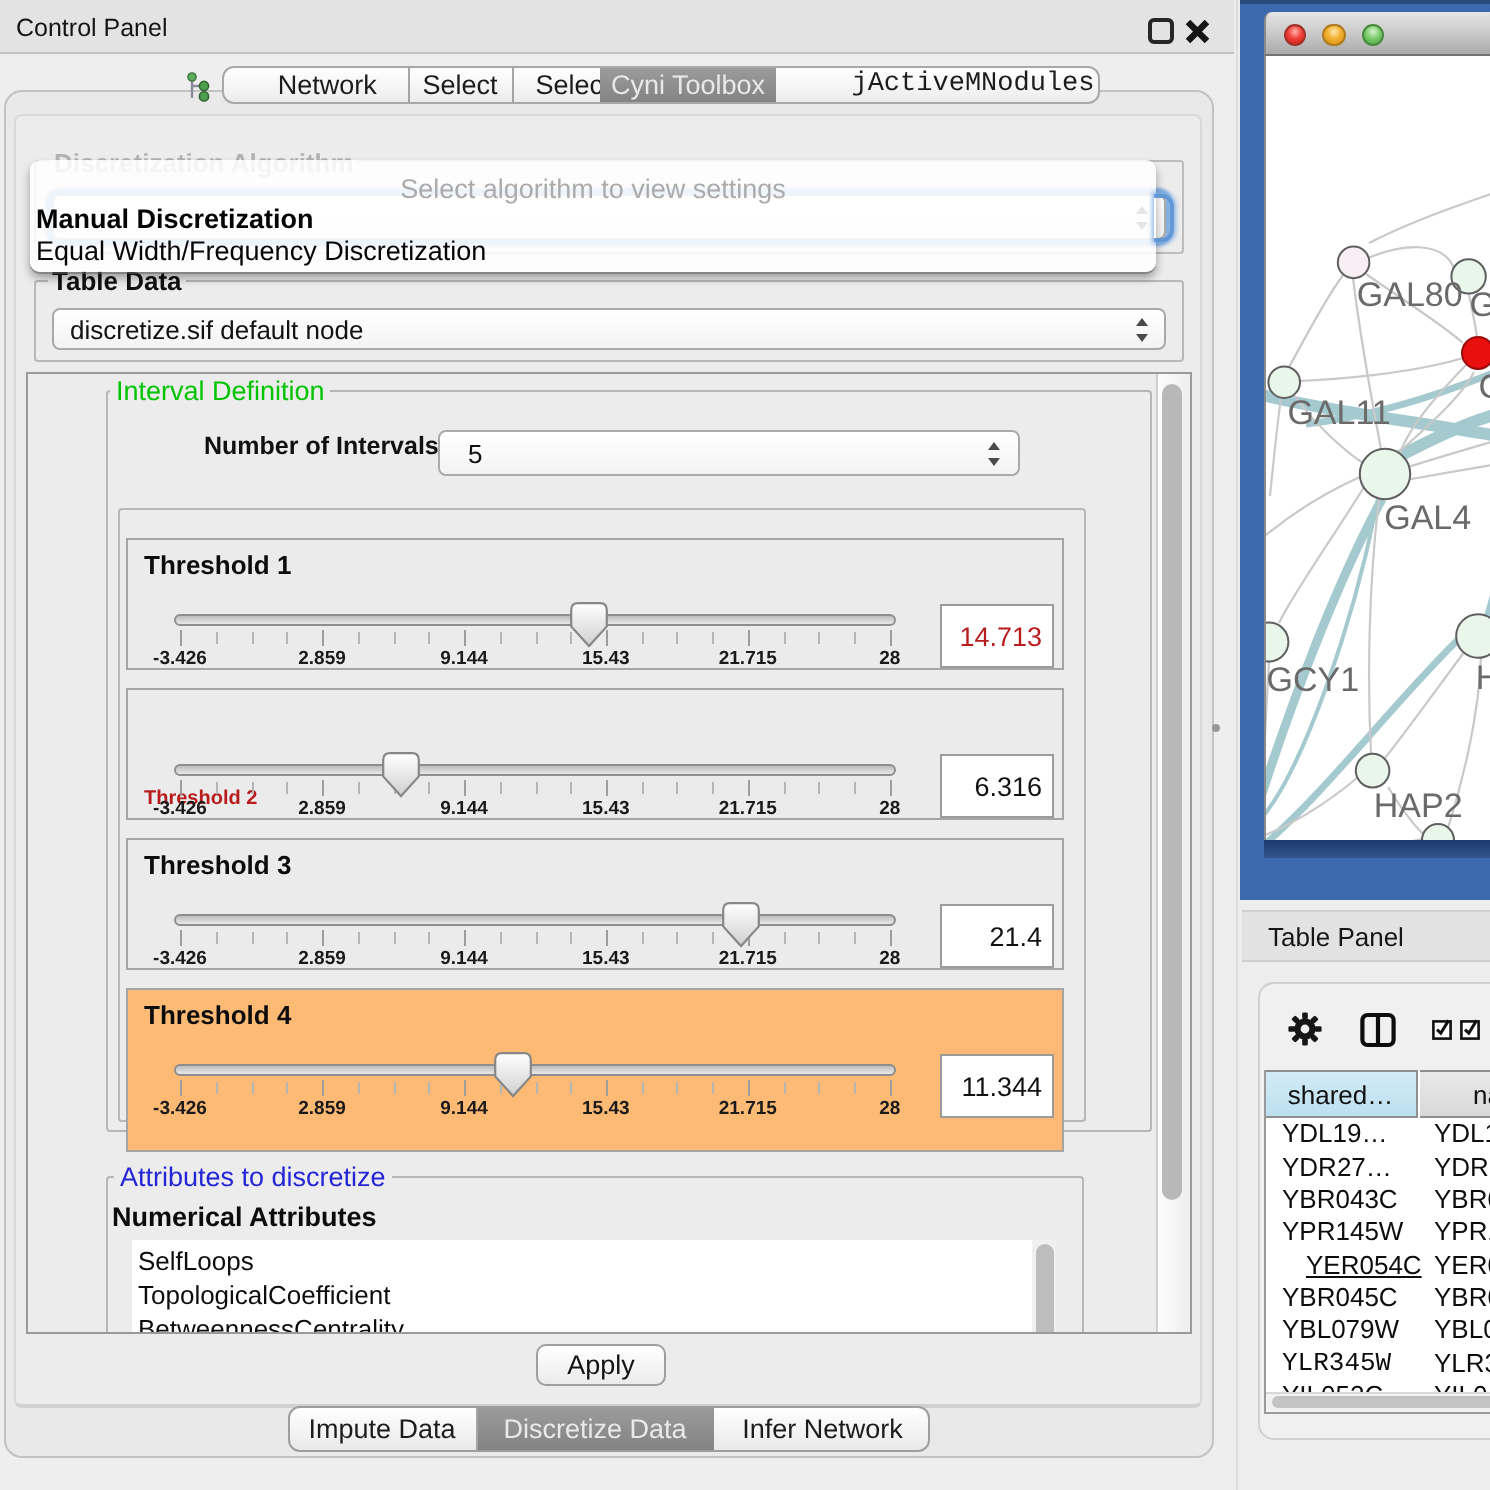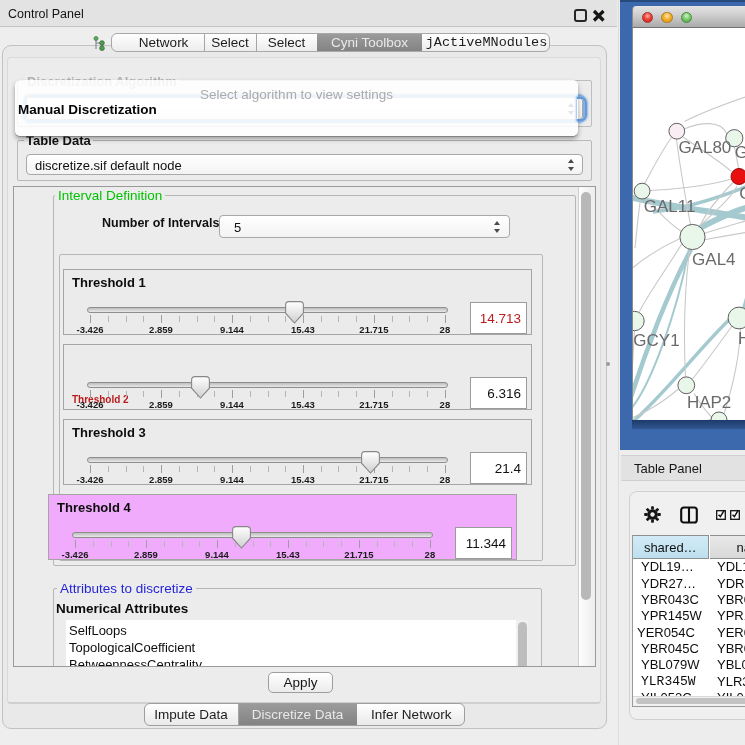--- a/index.html
+++ b/index.html
@@ -30,21 +30,21 @@
   </svg>
 <div class="abs" style="left:2px;top:45px;width:605px;height:684px;background:#e9e9e9;border:1px solid #c2c2c2;border-radius:9px;"></div>
 <div class="abs" style="left:606px;top:362px;width:4px;height:4px;background:#9a9a9a;border-radius:2px;"></div>
 <div class="abs" style="left:7px;top:57px;width:594px;height:647px;background:#ececec;border:1px solid #d9d9d9;border-bottom:2px solid #d0d0d0;border-radius:4px;"></div>
 <div class="abs" style="left:85px;top:33px;width:439px;height:19px;background:linear-gradient(#ffffff,#ececec);border:1px solid #a8a8a8;border-radius:6px;overflow:hidden;margin-left:26px;">
 <div class="seg" style="left:0;width:92px;">&nbsp;&nbsp;&nbsp;Network</div>
 <div class="sep" style="left:92px;"></div>
 <div class="seg" style="left:92px;width:52px;">Select</div>
 <div class="sep" style="left:144px;"></div>
 <div class="seg" style="left:144px;width:61px;">Select</div>
-<div class="seg segsel" style="left:205px;width:105px;">Cyni Toolbox</div>
+<div class="seg segsel" style="left:188px;width:88px;">Cyni Toolbox</div>
 <div class="seg" style="left:310px;width:129px;font-family:Liberation Mono, monospace;">jActiveMNodules</div>
 </div>
 <svg class="abs" style="left:92px;top:35px;" width="15" height="16" viewBox="0 0 15 16">
     <g stroke="#8a8a9a" stroke-width="1.2" fill="none">
       <path d="M4,4 L4,14"></path>
       <path d="M4,8 L10,8"></path>
       <path d="M10,8 L10,13"></path>
     </g>
     <circle cx="4" cy="3.5" r="2" fill="#5fae5f" stroke="#3e7a3e" stroke-width="0.8"></circle>
     <circle cx="10" cy="8" r="2.3" fill="#4ea04e" stroke="#336633" stroke-width="0.8"></circle>
@@ -193,21 +193,21 @@
               <stop offset="0" stop-color="#ffffff"></stop>
               <stop offset="1" stop-color="#cfcfcf"></stop>
             </linearGradient>
           </defs>
           <path d="M4,0.6 L15,0.6 Q18.4,0.6 18.4,4 L18.4,12.2 L9.5,22 L0.6,12.2 L0.6,4 Q0.6,0.6 4,0.6 Z" fill="url(#g)" stroke="#878787" stroke-width="1.1"></path>
         </svg>
 <div class="abs" style="left:406px;top:32px;width:57px;height:32px;border:1px solid #9b9b9b;background:#fff;">
           <div class="abs" style="right:5px;top:8px;font-size:13.5px;color:#111;">21.4</div>
         </div>
 </div>
-<div class="abs" style="left:34px;top:307px;width:469px;height:66px;border:1px solid #a5a5a5;background:#f0abfc;">
+<div class="abs" style="left:49px;top:307px;width:469px;height:82px;border:1px solid #a5a5a5;background:#fdba74;">
 <div class="abs b" style="left:8px;top:5px;font-size:13px;color:#0c0c0c;">Threshold 4</div>
 <div class="abs" style="left:23px;top:37px;width:361px;height:5.5px;border:1px solid #8e8e8e;border-radius:3px;background:linear-gradient(#bdbdbd,#e9e9e9);"></div>
 <div class="tick" style="left:26.0px;top:45px;height:8px;"></div>
 <div class="tick" style="left:43.7px;top:46px;height:6px;background:#b5b5b5;"></div>
 <div class="tick" style="left:61.5px;top:46px;height:6px;background:#b5b5b5;"></div>
 <div class="tick" style="left:79.2px;top:46px;height:6px;background:#b5b5b5;"></div>
 <div class="tick" style="left:97.0px;top:45px;height:8px;"></div>
 <div class="tick" style="left:114.7px;top:46px;height:6px;background:#b5b5b5;"></div>
 <div class="tick" style="left:132.5px;top:46px;height:6px;background:#b5b5b5;"></div>
 <div class="tick" style="left:150.2px;top:46px;height:6px;background:#b5b5b5;"></div>
@@ -259,20 +259,21 @@
 <div class="abs" style="left:268px;top:672px;width:65px;height:21px;border:1px solid #9e9e9e;border-radius:5px;background:linear-gradient(#ffffff,#ebebeb);text-align:center;line-height:19px;font-size:13.5px;color:#141414;">Apply</div>
 <div class="abs" style="left:143.5px;top:703px;width:321.5px;height:23px;background:linear-gradient(#ffffff,#e9e9e9);border:1px solid #9e9e9e;border-radius:6px;overflow:hidden;">
 <div class="seg" style="left:0;width:93px;">Impute Data</div>
 <div class="sep" style="left:93px;"></div>
 <div class="seg segsel" style="left:94px;width:118px;">Discretize Data</div>
 <div class="seg" style="left:212px;width:109.5px;">Infer Network</div>
 </div>
 <div class="abs" style="left:15px;top:80px;width:563px;height:56px;background:rgba(255,255,255,0.86);border-radius:5px;box-shadow:0 1px 0 rgba(105,105,105,0.55),0 3px 5px rgba(0,0,0,0.35);z-index:50;">
 <div class="abs" style="left:0;top:7px;width:100%;text-align:center;font-size:13.5px;color:#ababab;">Select algorithm to view settings</div>
 <div class="abs b" style="left:3px;top:22px;font-size:13.5px;color:#050505;">Manual Discretization</div>
+<div class="abs" style="left:3px;top:38px;font-size:13.5px;color:#050505;">Equal Width/Frequency Discretization</div>
 </div>
 <div class="abs" style="left:577px;top:96.5px;width:10px;height:24px;border:2.5px solid rgba(95,150,214,0.95);border-left:none;border-radius:0 6px 6px 0;box-shadow:0 0 2px 1px rgba(120,170,225,0.8);z-index:60;"></div>
 <div class="abs" style="left:620px;top:0;width:125px;height:745px;background:#ededed;">
 <div class="abs" style="left:0;top:0;width:125px;height:450px;background:#3c69ad;"></div>
 <div class="abs" style="left:0;top:0;width:125px;height:2px;background:#28497c;"></div>
 <div class="abs" style="left:11.5px;top:6px;width:113.5px;height:21.5px;background:linear-gradient(#e4e4e4,#cdcdcd 45%,#aaaaaa);border-left:1px solid #8a8a8a;border-bottom:1px solid #737373;border-top-left-radius:4px;"></div>
 <div class="abs" style="left:21.8px;top:11.5px;width:11.4px;height:11.4px;border-radius:50%;background:radial-gradient(circle at 50% 32%, #ffb3ad 0%, #ee4238 45%, #cf1d14 100%);border:1px solid #a03229;"></div>
 <div class="abs" style="left:41.3px;top:11.5px;width:11.4px;height:11.4px;border-radius:50%;background:radial-gradient(circle at 50% 32%, #ffeab0 0%, #f3b02e 45%, #d68e17 100%);border:1px solid #ad7b1e;"></div>
 <div class="abs" style="left:60.8px;top:11.5px;width:11.4px;height:11.4px;border-radius:50%;background:radial-gradient(circle at 50% 32%, #d6f2cf 0%, #7ecc6e 45%, #47a33c 100%);border:1px solid #458a3c;"></div>
 <div class="abs" style="left:11.5px;top:27.5px;width:113.5px;height:392.5px;background:#ffffff;border-left:1px solid #8a8a8a;overflow:hidden;">
@@ -367,21 +368,21 @@
 <div class="abs" style="left:0;top:0;width:75.5px;height:23.5px;background:linear-gradient(#d2ebf6,#bddfee);border-right:1px solid #8f8f8f;border-bottom:1px solid #8f8f8f;border-top:1px solid #8f8f8f;text-align:center;line-height:23px;font-size:13px;color:#111;">shared…</div>
 <div class="abs" style="left:76.5px;top:0;width:36.5px;height:23.5px;background:linear-gradient(#e9e9e9,#d8d8d8);border-bottom:1px solid #8f8f8f;border-top:1px solid #8f8f8f;font-size:13px;color:#111;line-height:23px;"><span style="margin-left:27px;">na</span></div>
 <div class="row" style="left:8px;top:24.2px;">YDL19…</div>
 <div class="row" style="left:84px;top:24.2px;">YDL1</div>
 <div class="row" style="left:8px;top:40.5px;">YDR27…</div>
 <div class="row" style="left:84px;top:40.5px;">YDR2</div>
 <div class="row" style="left:8px;top:56.9px;">YBR043C</div>
 <div class="row" style="left:84px;top:56.9px;">YBR0</div>
 <div class="row" style="left:8px;top:73.2px;">YPR145W</div>
 <div class="row" style="left:84px;top:73.2px;">YPR1</div>
-<div class="row" style="left:4px;top:89.6px;">YER054C</div>
+<div class="row" style="left:20px;top:89.6px;text-decoration:underline;">YER054C</div>
 <div class="row" style="left:84px;top:89.6px;">YER0</div>
 <div class="row" style="left:8px;top:106.0px;">YBR045C</div>
 <div class="row" style="left:84px;top:106.0px;">YBR0</div>
 <div class="row" style="left:8px;top:122.3px;">YBL079W</div>
 <div class="row" style="left:84px;top:122.3px;">YBL0</div>
 <div class="row" style="left:8px;top:138.7px;font-family:Liberation Mono, monospace;">YLR345W</div>
 <div class="row" style="left:84px;top:138.7px;">YLR3</div>
 <div class="row" style="left:8px;top:155.0px;">YIL052C</div>
 <div class="row" style="left:84px;top:155.0px;">YIL0</div>
 <div class="abs" style="left:0;top:161px;width:113px;height:11px;background:#f2f2f2;border-top:1px solid #d8d8d8;"></div>

